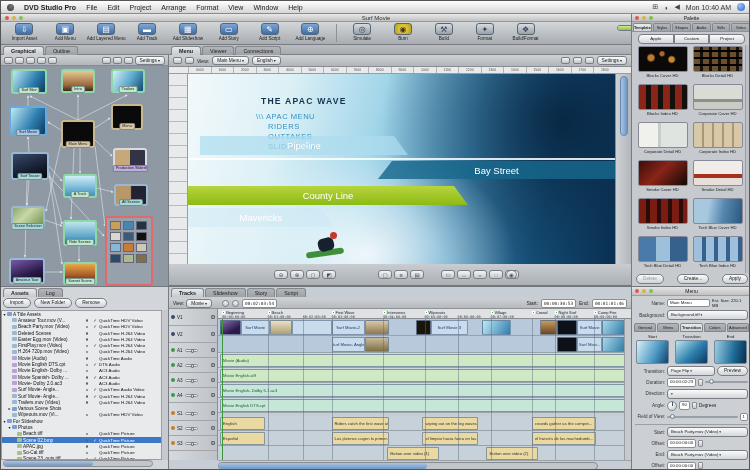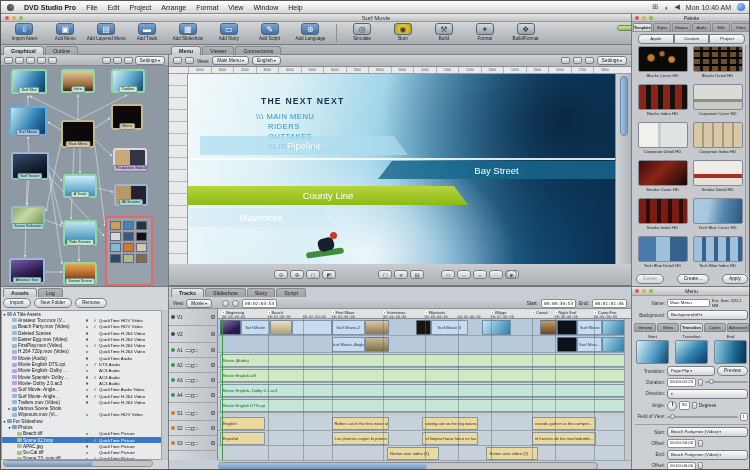--- a/index.html
+++ b/index.html
@@ -419,22 +419,22 @@
       <span>1200</span>
       <span>1300</span>
       <span>1400</span>
       <span>1500</span>
       <span>1600</span>
       <span>1700</span>
       <span>1800</span>
     </div>
   <div class="vruler"></div>
   <div class="canvas" id="canvas">
-      <span class="cv-title" style="left: 73px; top: 22px;">THE NEXT NEXT</span>
-      <span class="cv-sub" style="left: 68px; top: 38px;">\\\ MAIN MENU</span>
+      <span class="cv-title" style="left: 73px; top: 22px;">THE APAC WAVE</span>
+      <span class="cv-sub" style="left: 68px; top: 38px;">\\\ APAC MENU</span>
       <span class="cv-sub" style="left: 80px; top: 48px;">RIDERS</span>
       <span class="cv-sub" style="left: 80px; top: 58px;">OUTTAKES</span>
       <span class="cv-sub" style="left: 80px; top: 68px;">SLIDESHOW</span>
       <div class="whiteline" style="top: 84px;"></div>
       <div class="mbtn" style="left: 12px; top: 62px; width: 208px; height: 19px; background: rgba(173, 220, 238, 0.72); clip-path: polygon(0px 0px, calc(100% - 14px) 0px, 100% 100%, 0px 100%); text-align: center;">Pipeline</div>
       <div class="mbtn" style="left: 190px; top: 87px; width: 237px; height: 18px; background: rgba(23, 104, 140, 0.82); clip-path: polygon(14px 0px, 100% 0px, 100% 100%, 0px 100%);">Bay Street</div>
       <div class="mbtn" style="left: 0px; top: 112px; width: 280px; height: 19px; background: linear-gradient(rgb(184, 212, 62), rgb(140, 187, 19)); clip-path: polygon(0px 0px, calc(100% - 14px) 0px, 100% 100%, 0px 100%);">County Line</div>
       <div class="mbtn" style="left: 0px; top: 134px; width: 146px; height: 19px; background: rgba(200, 230, 245, 0.4); clip-path: polygon(0px 0px, calc(100% - 14px) 0px, 100% 100%, 0px 100%);">Mavericks</div>
       <div class="surfboard"></div>
       <div class="surfbody"></div>

